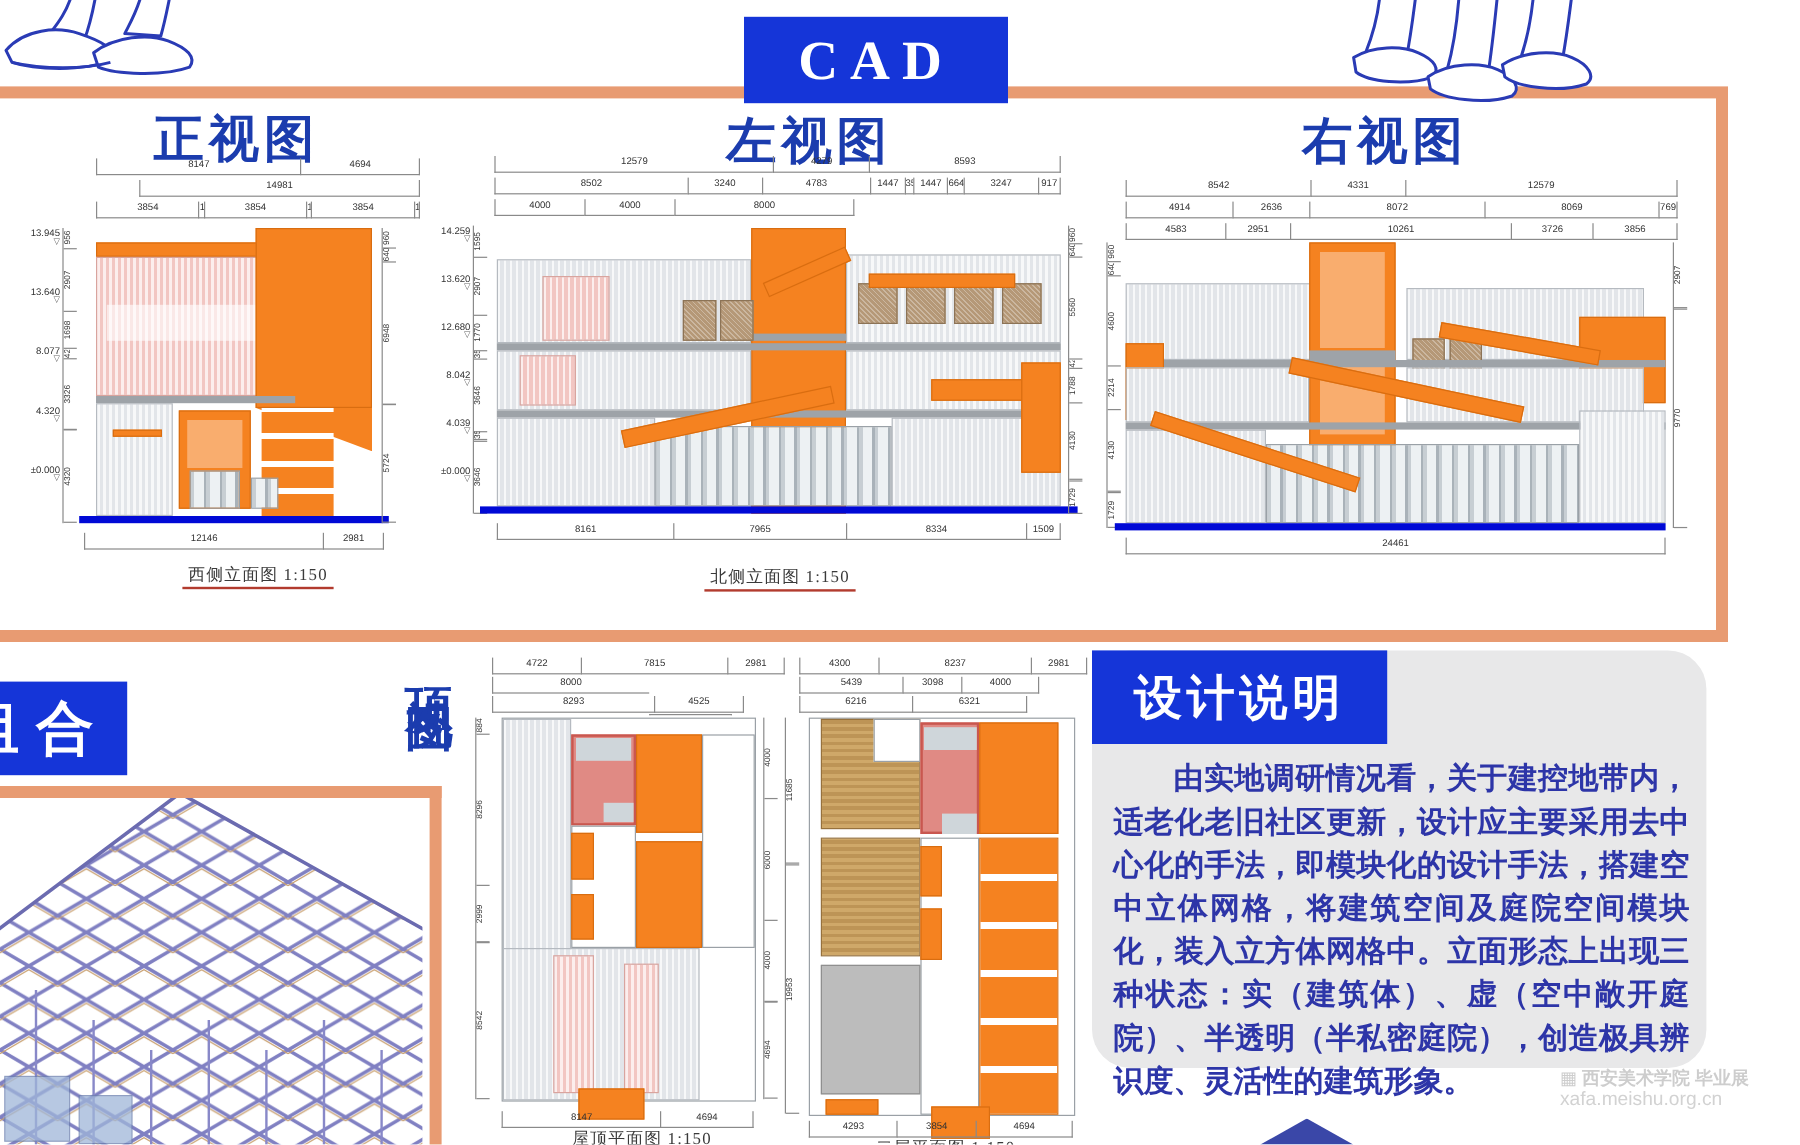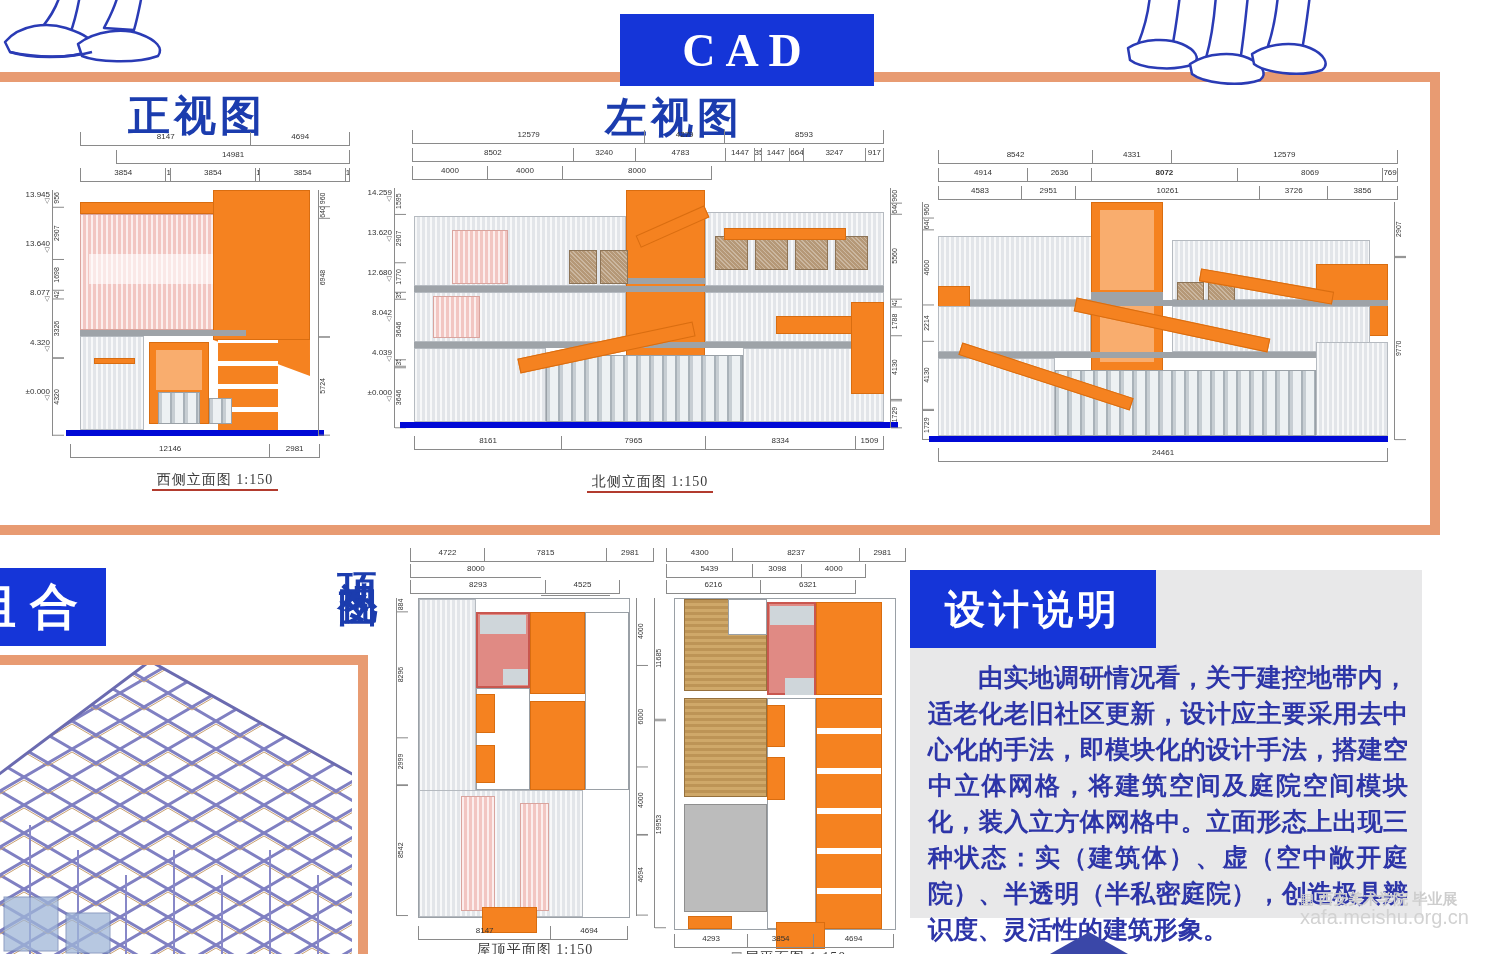--- a/index.html
+++ b/index.html
@@ -2,21 +2,21 @@
 <html style="--orange: #F58220; --orangelight: #F9AD6E; --salmon: #E89B72; --bluebox: #1535D8; --bluetitle: #1B3CAE; --bluetext: #2D35A8; --groundblue: #0009D6; --pink: #E08A84; --mesh: #B59877;"><head>
 <meta charset="utf-8">
 <style>
   html,body{margin:0;padding:0;background:#fff;}
   #page{position:relative;width:1500px;height:954px;background:#fff;overflow:hidden;
         font-family:"Liberation Sans","DejaVu Sans",sans-serif;}
   .abs{position:absolute;}
   
   .frame{position:absolute;left:-22px;top:72px;width:1462px;height:463px;
          border:10px solid var(--salmon);box-sizing:border-box;}
-  .cadbox{position:absolute;left:620px;top:14px;width:254px;height:72px;
+  .cadbox{position:absolute;left:620px;top:14px;width:220px;height:72px;
           background:var(--bluebox);display:flex;align-items:center;justify-content:center;}
   .cadbox span{color:#fff;font-family:"Liberation Serif","DejaVu Serif",serif;
                font-size:46px;font-weight:bold;letter-spacing:10px;}
   .vtitle{position:absolute;font-family:"Liberation Serif","DejaVu Serif",serif;
           font-weight:bold;font-size:42px;color:var(--bluetitle);letter-spacing:4px;}
   
   .dimrow{position:absolute;display:flex;height:14px;}
   .dimrow .dim{border-left:1px solid #8a8a8a;border-bottom:1px solid #8a8a8a;
                font-size:8px;line-height:9px;color:#333;text-align:center;
                overflow:hidden;white-space:nowrap;flex-basis:0;}
@@ -50,31 +50,31 @@
   
   .combobox{position:absolute;left:-50px;top:568px;width:156px;height:78px;background:var(--bluebox);
             display:flex;align-items:center;justify-content:flex-end;padding-right:14px;box-sizing:border-box;}
   .combobox span{color:#fff;font-family:"Liberation Serif","DejaVu Serif",serif;font-size:48px;
                  font-weight:bold;letter-spacing:14px;}
   .topviewlabel{position:absolute;left:330px;top:542px;writing-mode:vertical-rl;
                 font-family:"Liberation Serif","DejaVu Serif",serif;font-weight:bold;
                 font-size:40px;color:var(--bluetitle);letter-spacing:8px;}
   .lbar-h{position:absolute;left:0;top:655px;width:368px;height:10px;background:var(--salmon);}
   .lbar-v{position:absolute;left:358px;top:655px;width:10px;height:299px;background:var(--salmon);}
-  .notes{position:absolute;left:910px;top:570px;width:512px;height:348px;background:#e8e8e9;}
+  .notes{position:absolute;left:910px;top:542px;width:512px;height:348px;background:#e8e8e9;border-radius:32px;}
   .notes-title{position:absolute;left:0;top:0;width:246px;height:78px;background:var(--bluebox);
                display:flex;align-items:center;justify-content:center;}
   .notes-title span{color:#fff;font-family:"Liberation Serif","DejaVu Serif",serif;
                     font-size:40px;font-weight:bold;letter-spacing:4px;}
   .notes-body{position:absolute;left:18px;top:90px;width:480px;
               font-family:"Liberation Serif","DejaVu Serif",serif;font-weight:bold;
               font-size:25px;line-height:36px;color:var(--bluetext);text-indent:2em;text-align:justify;}
   .watermark{position:absolute;left:1300px;top:890px;width:200px;color:#cdcdcd;
              font-size:15px;line-height:18px;font-weight:bold;}
-  .watermark .wm2{font-size:20px;font-weight:normal;color:#d2d2d2;}
+  .watermark .wm2{font-size:16px;font-weight:normal;color:#d2d2d2;}
   .diamond{position:absolute;left:1050px;top:932px;width:78px;height:22px;background:#3a47a8;
            clip-path:polygon(50% 0,100% 100%,0 100%);}
 </style>
 </head>
 <body>
 
 <div id="page">
 
   <div class="frame"></div>
 
@@ -98,20 +98,21 @@
       <path d="M132,54 C150,42 176,42 190,48 C204,54 210,64 202,70 C178,78 144,72 134,64 Z"></path>
     </g>
   </svg>
 
   <div class="cadbox" style="z-index:3">
     <span>CAD</span>
   </div>
 
   <div class="vtitle" style="left:128px;top:88px">正视图</div>
   <div class="vtitle" style="left:605px;top:90px">左视图</div>
+  <div class="vtitle" style="left:1085px;top:90px">右视图</div>
 
   <div class="abs" style="left:60px;top:132px;width:310px;height:366px">
     <div class="dimrow" style="left:20px;top:0;width:270px">
         <span class="dim" style="flex-grow: 8147;">8147</span>
         <span class="dim" style="flex-grow: 4694;">4694</span>
       </div>
     <div class="dimrow" style="left:20px;top:18px;width:270px">
         <span class="dim" style="flex-grow: 14981; margin-left: 36px;">14981</span>
       </div>
     <div class="dimrow" style="left:20px;top:36px;width:270px">
@@ -252,21 +253,21 @@
 
   <div class="abs" style="left:928px;top:150px;width:480px;height:345px">
     <div class="dimrow" style="left:10px;top:0;width:460px">
         <span class="dim" style="flex-grow: 8542;">8542</span>
         <span class="dim" style="flex-grow: 4331;">4331</span>
         <span class="dim" style="flex-grow: 12579;">12579</span>
       </div>
     <div class="dimrow" style="left:10px;top:18px;width:460px">
         <span class="dim" style="flex-grow: 4914;">4914</span>
         <span class="dim" style="flex-grow: 3526;">2636</span>
-        <span class="dim" style="flex-grow: 8072; font-weight: bold;">8072</span>
+        <span class="dim" style="flex-grow: 8072;">8072</span>
         <span class="dim" style="flex-grow: 8069;">8069</span>
         <span class="dim" style="flex-grow: 769;">769</span>
       </div>
     <div class="dimrow" style="left:10px;top:36px;width:460px">
         <span class="dim" style="flex-grow: 4583;">4583</span>
         <span class="dim" style="flex-grow: 2951;">2951</span>
         <span class="dim" style="flex-grow: 10261;">10261</span>
         <span class="dim" style="flex-grow: 3726;">3726</span>
         <span class="dim" style="flex-grow: 3856;">3856</span>
       </div>

